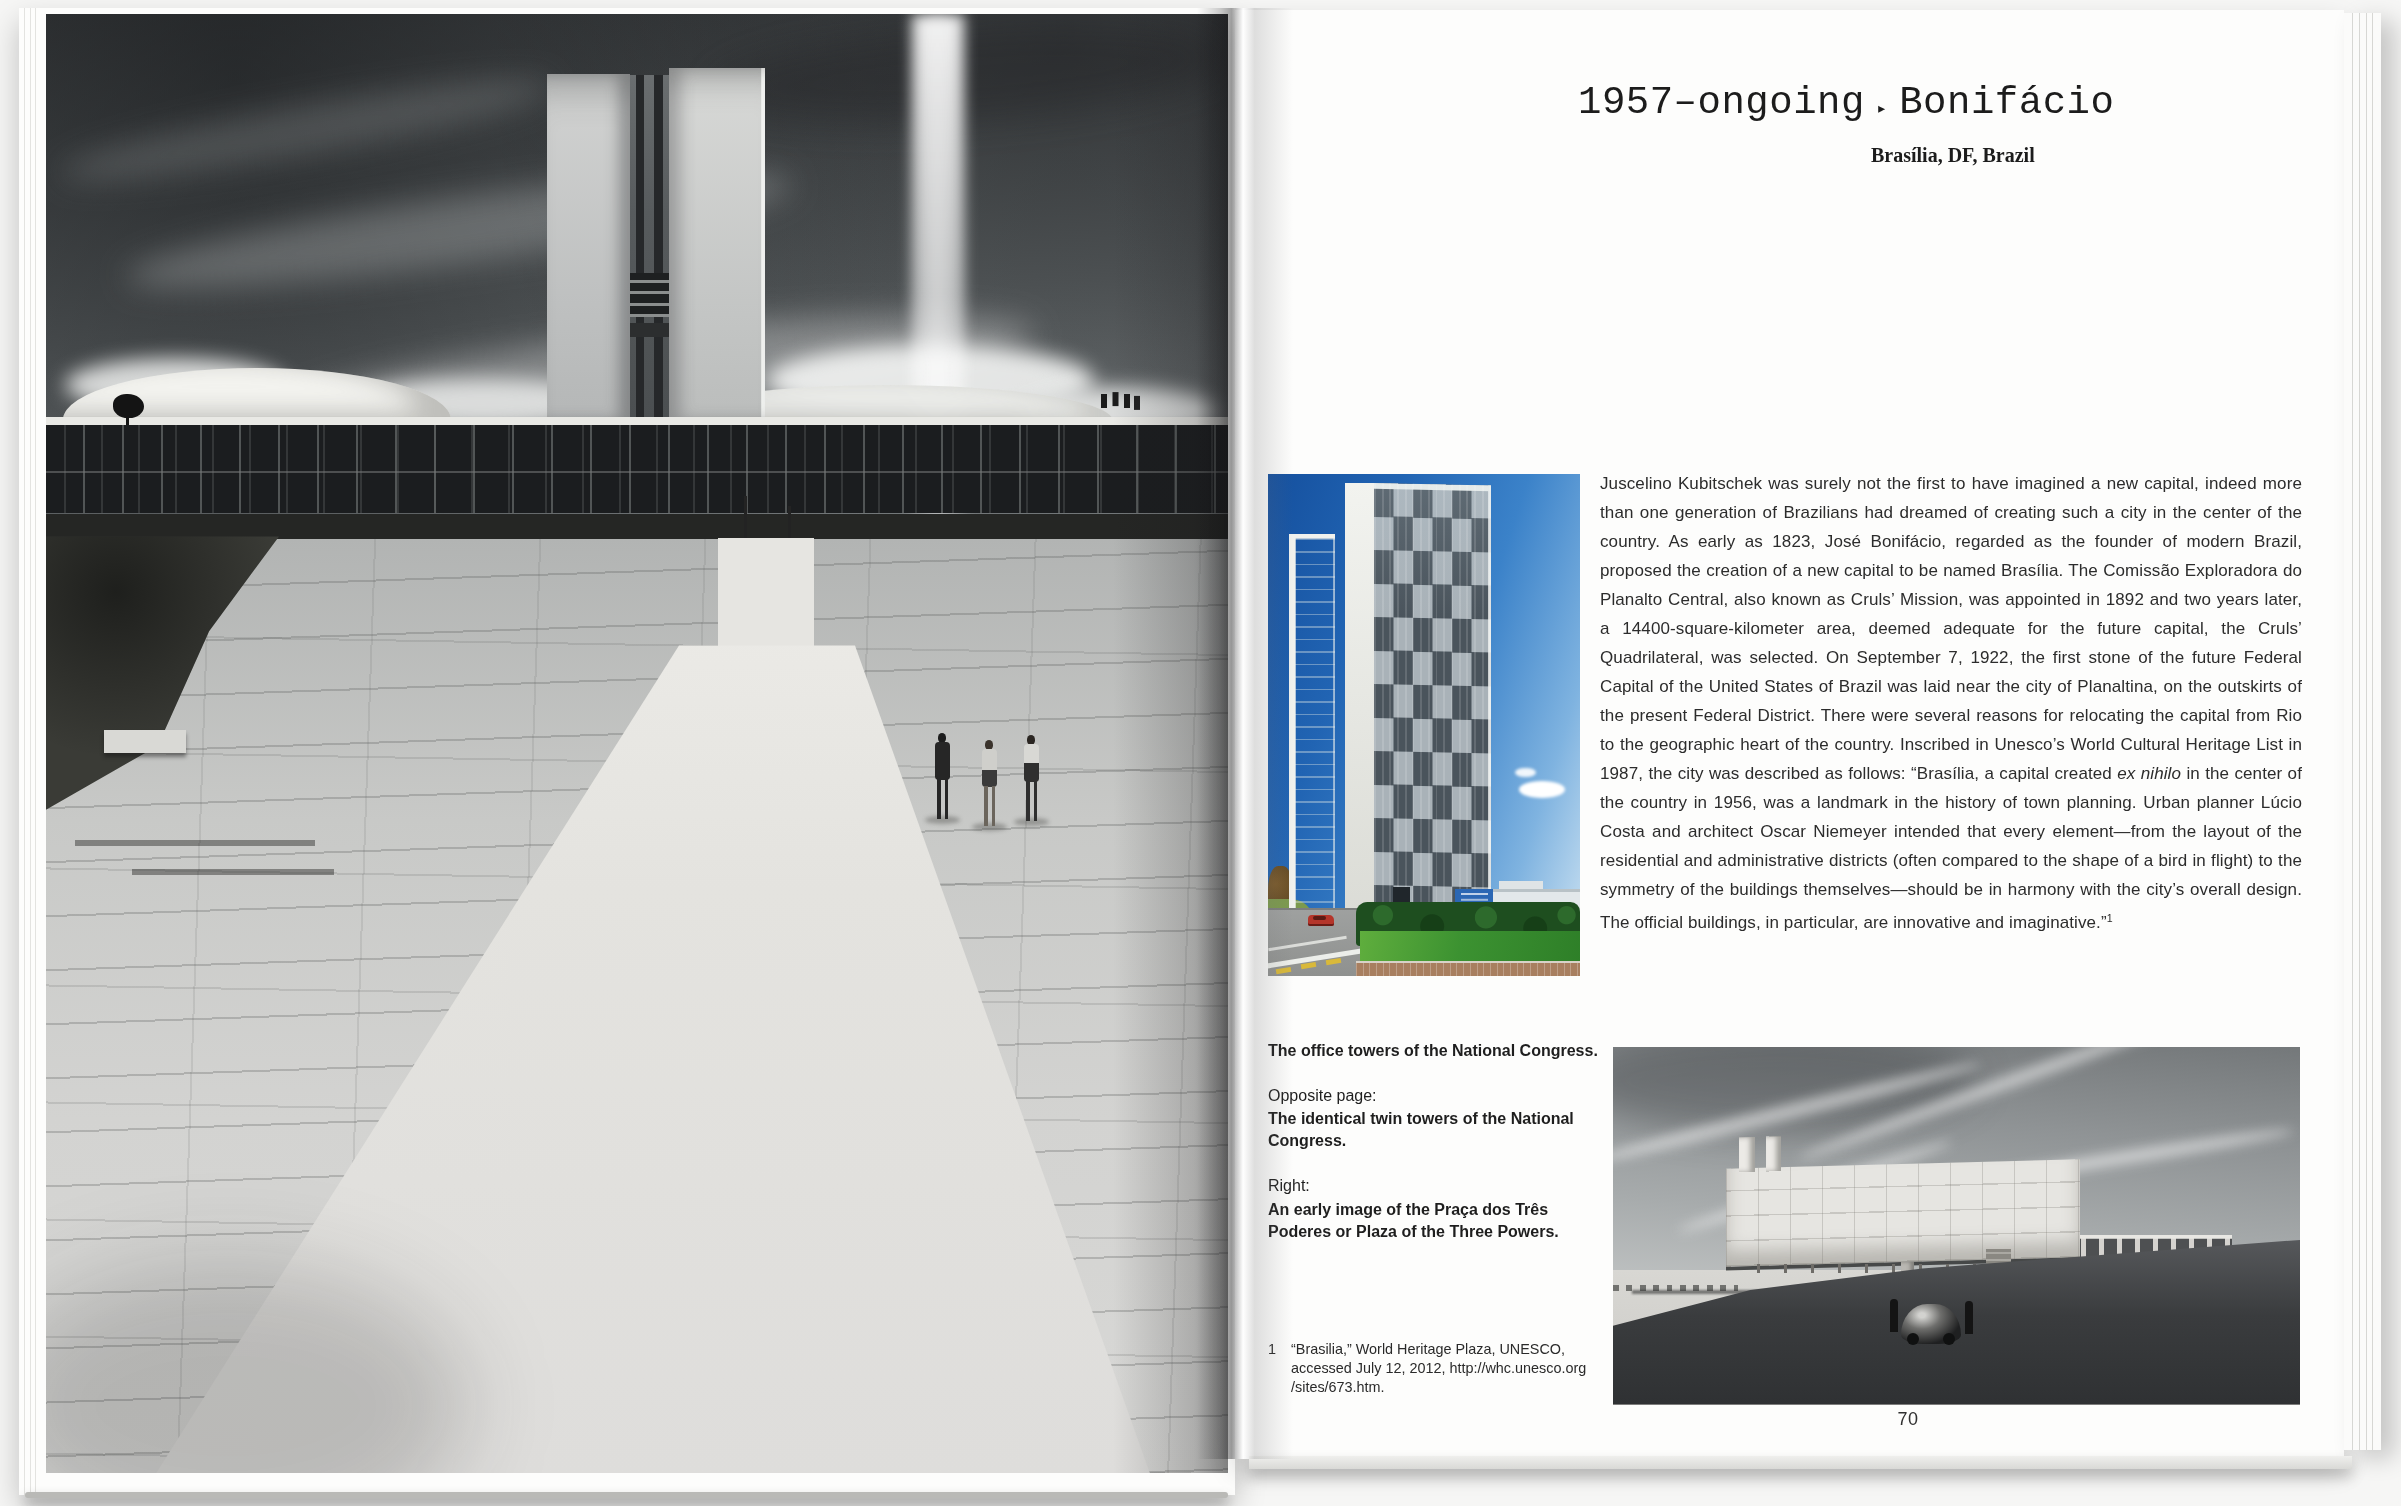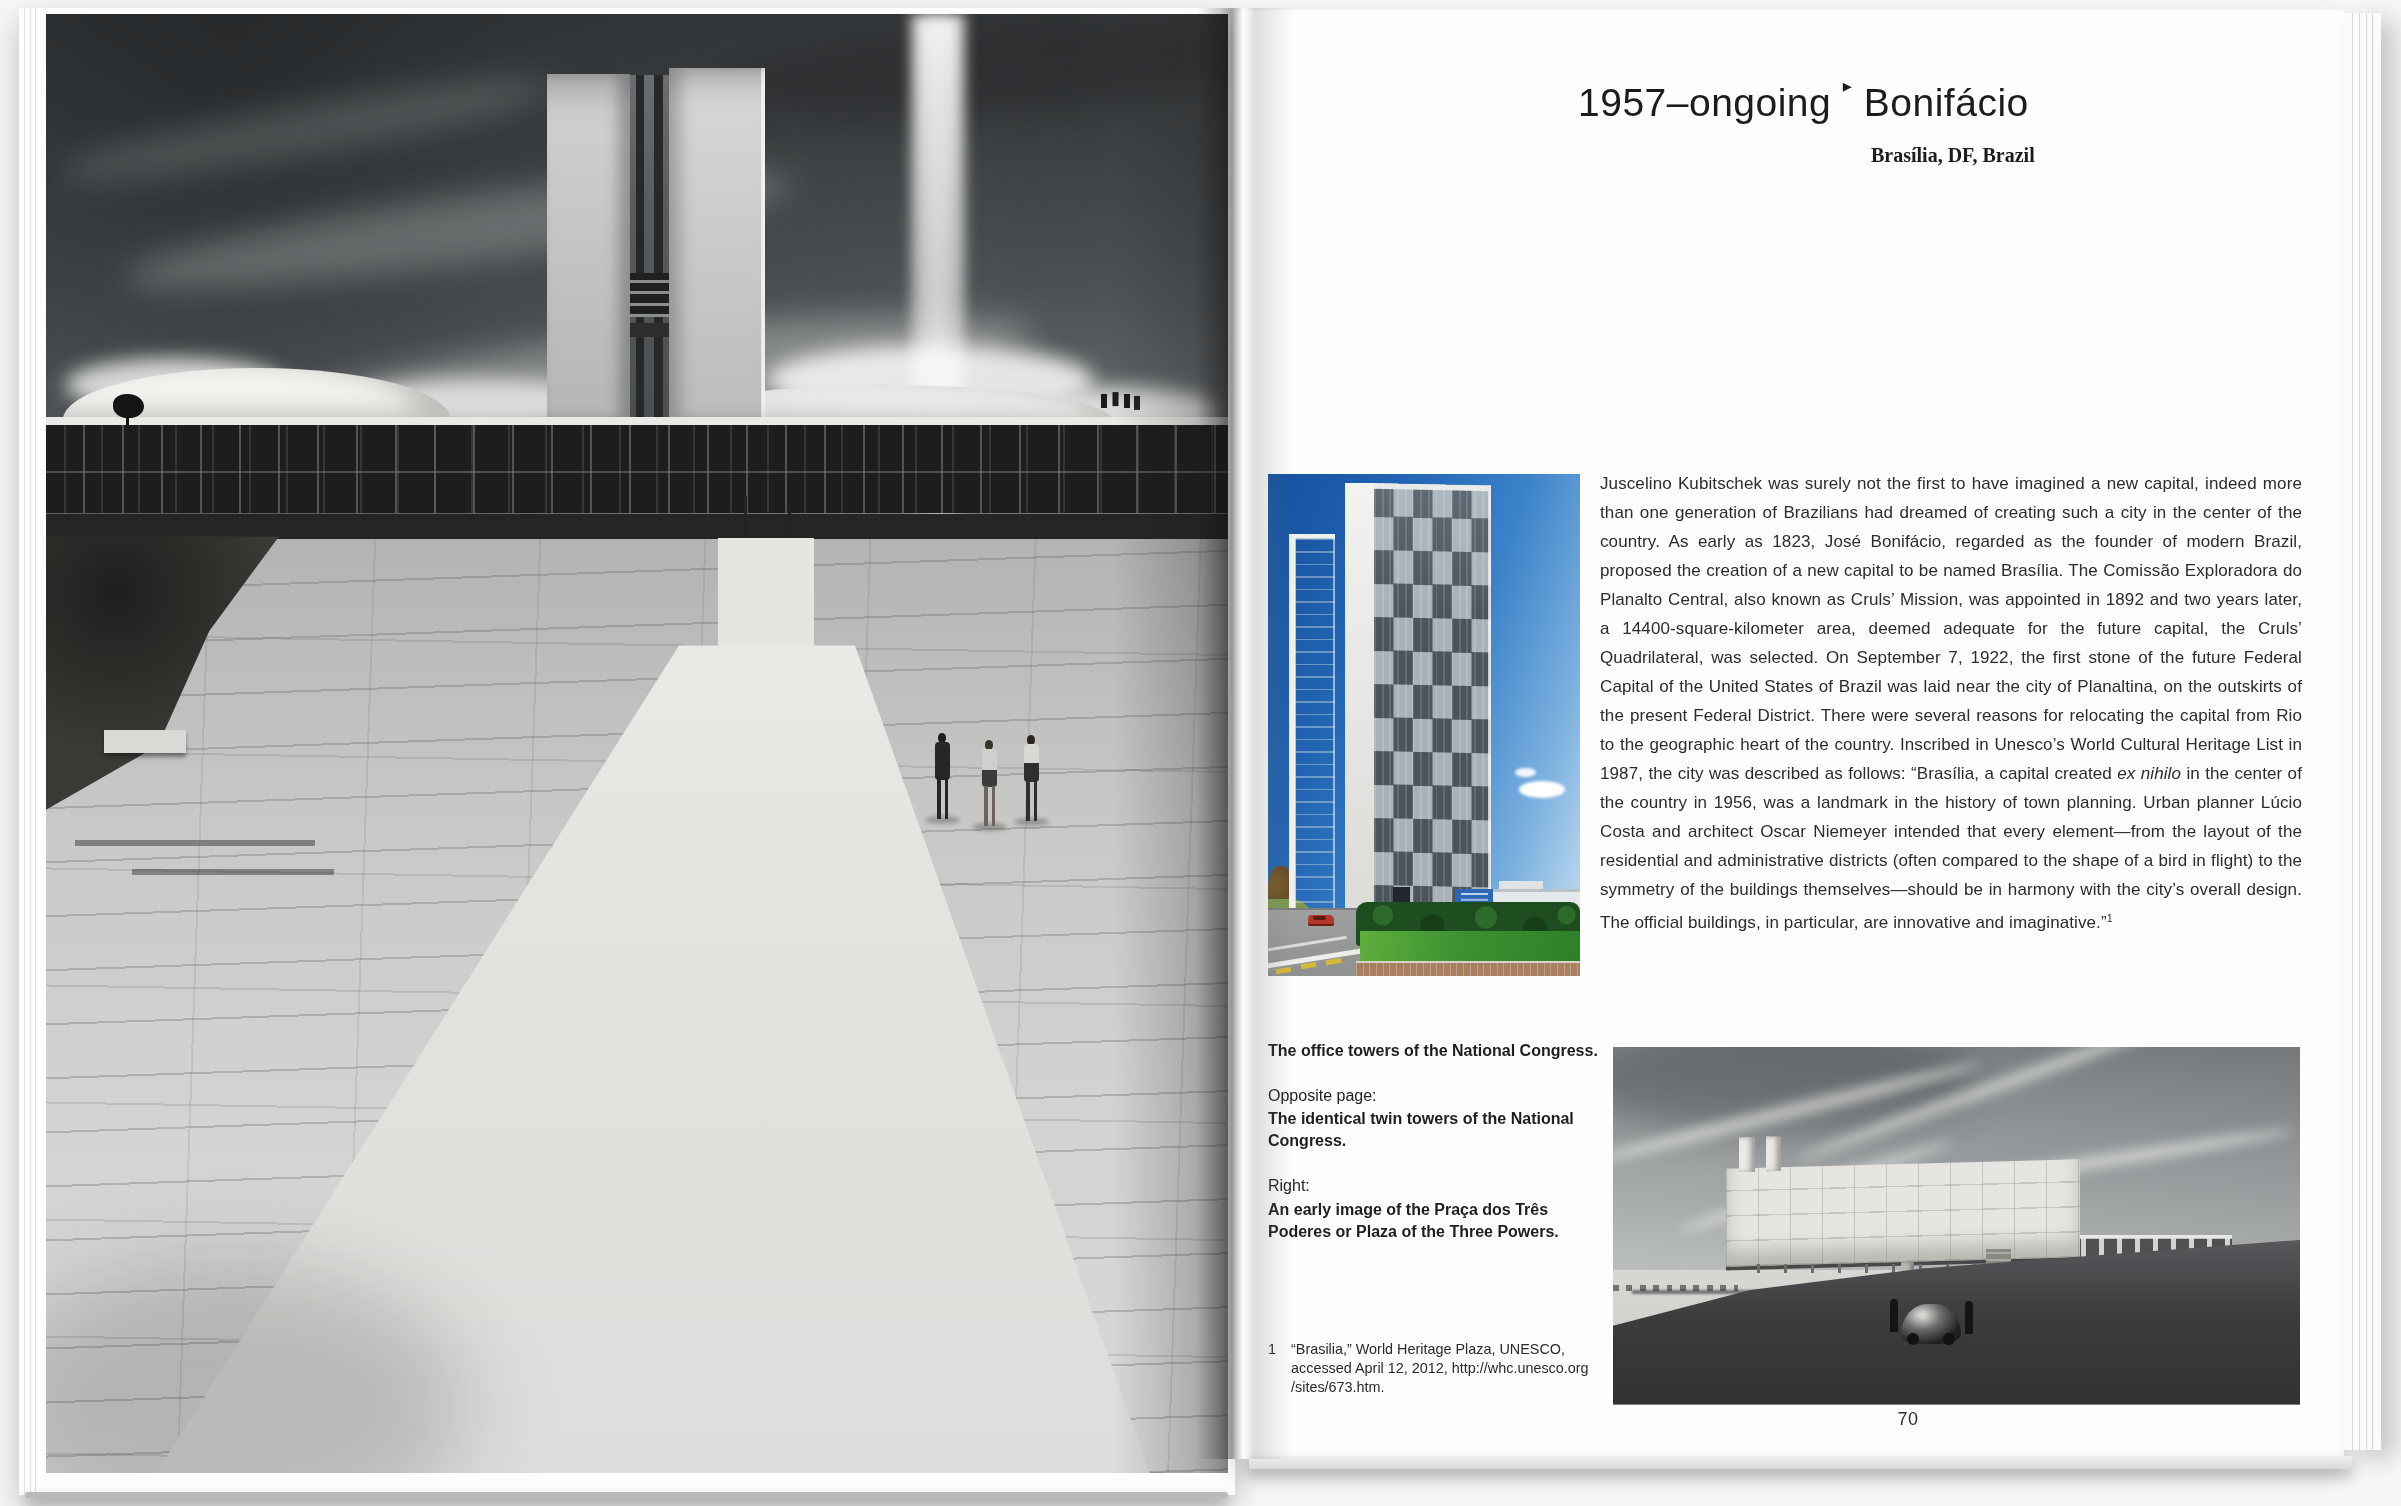--- a/index.html
+++ b/index.html
@@ -95,22 +95,22 @@
   .person .torso{position:absolute;left:1.9px;top:8.6px;width:15.4px;height:38px;border-radius:3.8px}
   .person .legs{position:absolute;left:3.8px;top:46px;width:11.5px;height:40px;
     background:linear-gradient(90deg,currentColor 0 3.8px,transparent 3.8px 7.7px,currentColor 7.7px 11.5px)}
   .person .shadow{position:absolute;left:-7.7px;top:83px;width:35px;height:7.7px;border-radius:50%;background:rgba(30,30,28,.3);filter:blur(1.9px)}
   .pl-vin-bl{left:-58px;bottom:-77px;width:480px;height:288px;border-radius:50%;
     background:rgba(20,20,20,.18);filter:blur(44px)}
   .pl-vin-r{right:0;top:0;width:115px;height:100%;
     background:linear-gradient(to right,transparent,rgba(28,28,30,.22) 70%,rgba(18,18,20,.42))}
 
   
-  .title-row{left:343px;top:71px;display:flex;align-items:flex-start;color:var(--title-ink);
-    font-family:Liberation Sans, sans-serif;font-size:39px;letter-spacing:0.5px;white-space:nowrap}
+  .title-row{left:343px;top:71px;display:flex;align-items:flex-end;color:var(--title-ink);
+    font-family:Liberation Mono, monospace;font-size:39px;letter-spacing:0.5px;white-space:nowrap}
   .title-sep{font-size:18px;margin:0 11.5px;transform:translateY(-5.8px);display:inline-block}
   .subtitle{left:636px;top:134px;font-family:"Liberation Serif",serif;font-weight:bold;font-size:20px;
     color:var(--title-ink);white-space:nowrap}
   .body-text{left:365px;top:459px;width:702px;font-size:17px;line-height:29px;color:var(--body-ink);
     text-align:justify;letter-spacing:0.1px}
   .body-text p+p{text-indent:25px}
   .body-text i{font-style:italic}
   .body-text sup{font-size:10.6px;vertical-align:5.8px}
   .captions{left:33px;top:1030px;width:338px;font-size:16px;line-height:22px;color:var(--caption-ink)}
   .cap-b{font-weight:bold;margin-bottom:23px}
@@ -315,21 +315,21 @@
     </div>
 
     <div class="abs body-text">
       <p><span>Juscelino Kubitschek was surely not the first to have imagined a new capital, indeed more than one generation of Brazilians had dreamed of creating such a city in the center of the country. As early as 1823, José Bonifácio, regarded as the founder of modern Brazil, proposed the creation of a new capital to be named Brasília. The Comissão Exploradora do Planalto Central, also known as Cruls’ Mission, was appointed in 1892 and two years later, a 14400-square-kilometer area, deemed adequate for the future capital, the Cruls’ Quadrilateral, was selected. On September 7, 1922, the first stone of the future Federal Capital of the United States of Brazil was laid near the city of Planaltina, on the outskirts of the present Federal District. There were several reasons for relocating the capital from Rio to the geographic heart of the country. Inscribed in Unesco’s World Cultural Heritage List in 1987, the city was described as follows: “Brasília, a capital created </span><i>ex nihilo</i><span> in the center of the country in 1956, was a landmark in the history of town planning. Urban planner Lúcio Costa and architect Oscar Niemeyer intended that every element—from the layout of the residential and administrative districts (often compared to the shape of a bird in flight) to the symmetry of the buildings themselves—should be in harmony with the city’s overall design. The official buildings, in particular, are innovative and imaginative.”</span><sup>1</sup></p>
     </div>
 
     <div class="abs footnote">
       <span class="fn-num">1</span>
       <span>
         <div>“Brasilia,” World Heritage Plaza, UNESCO,</div>
-        <div>accessed April 12, 2012, http://whc.unesco.org</div>
+        <div>accessed July 12, 2012, http://whc.unesco.org</div>
         <div>/sites/673.htm.</div>
       </span>
     </div>
 
     <div class="abs plaza-photo">
       <div class="abs pz-sky"></div>
       <div class="abs pz-dark"></div>
       <div class="abs pz-cirrus" style="left:-29px;top:58px;width:403px;height:15.4px;transform:rotate(-14deg)"></div>
       <div class="abs pz-cirrus" style="left:173px;top:29px;width:442px;height:13.4px;transform:rotate(-20deg)"></div>
       <div class="abs pz-cirrus" style="left:317px;top:106px;width:365px;height:12.5px;transform:rotate(-9deg)"></div>

